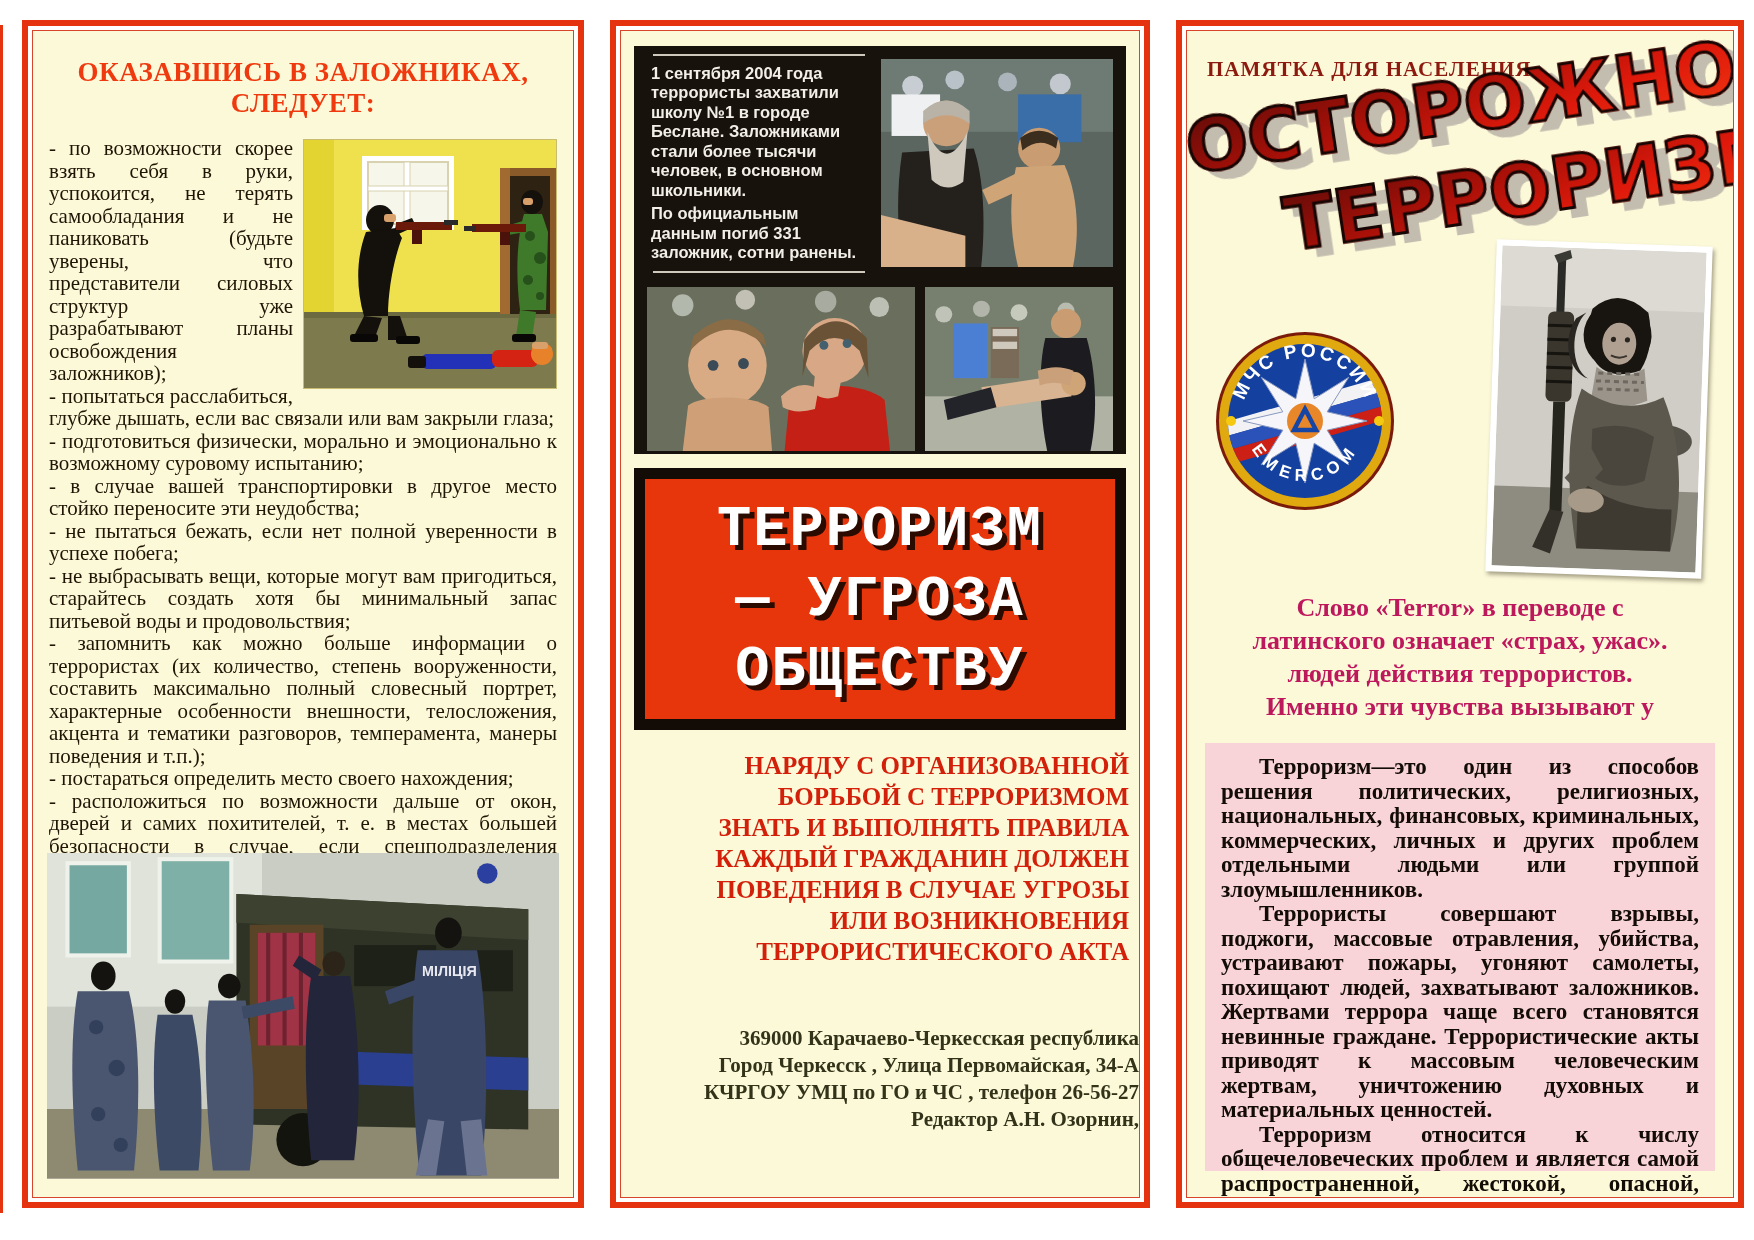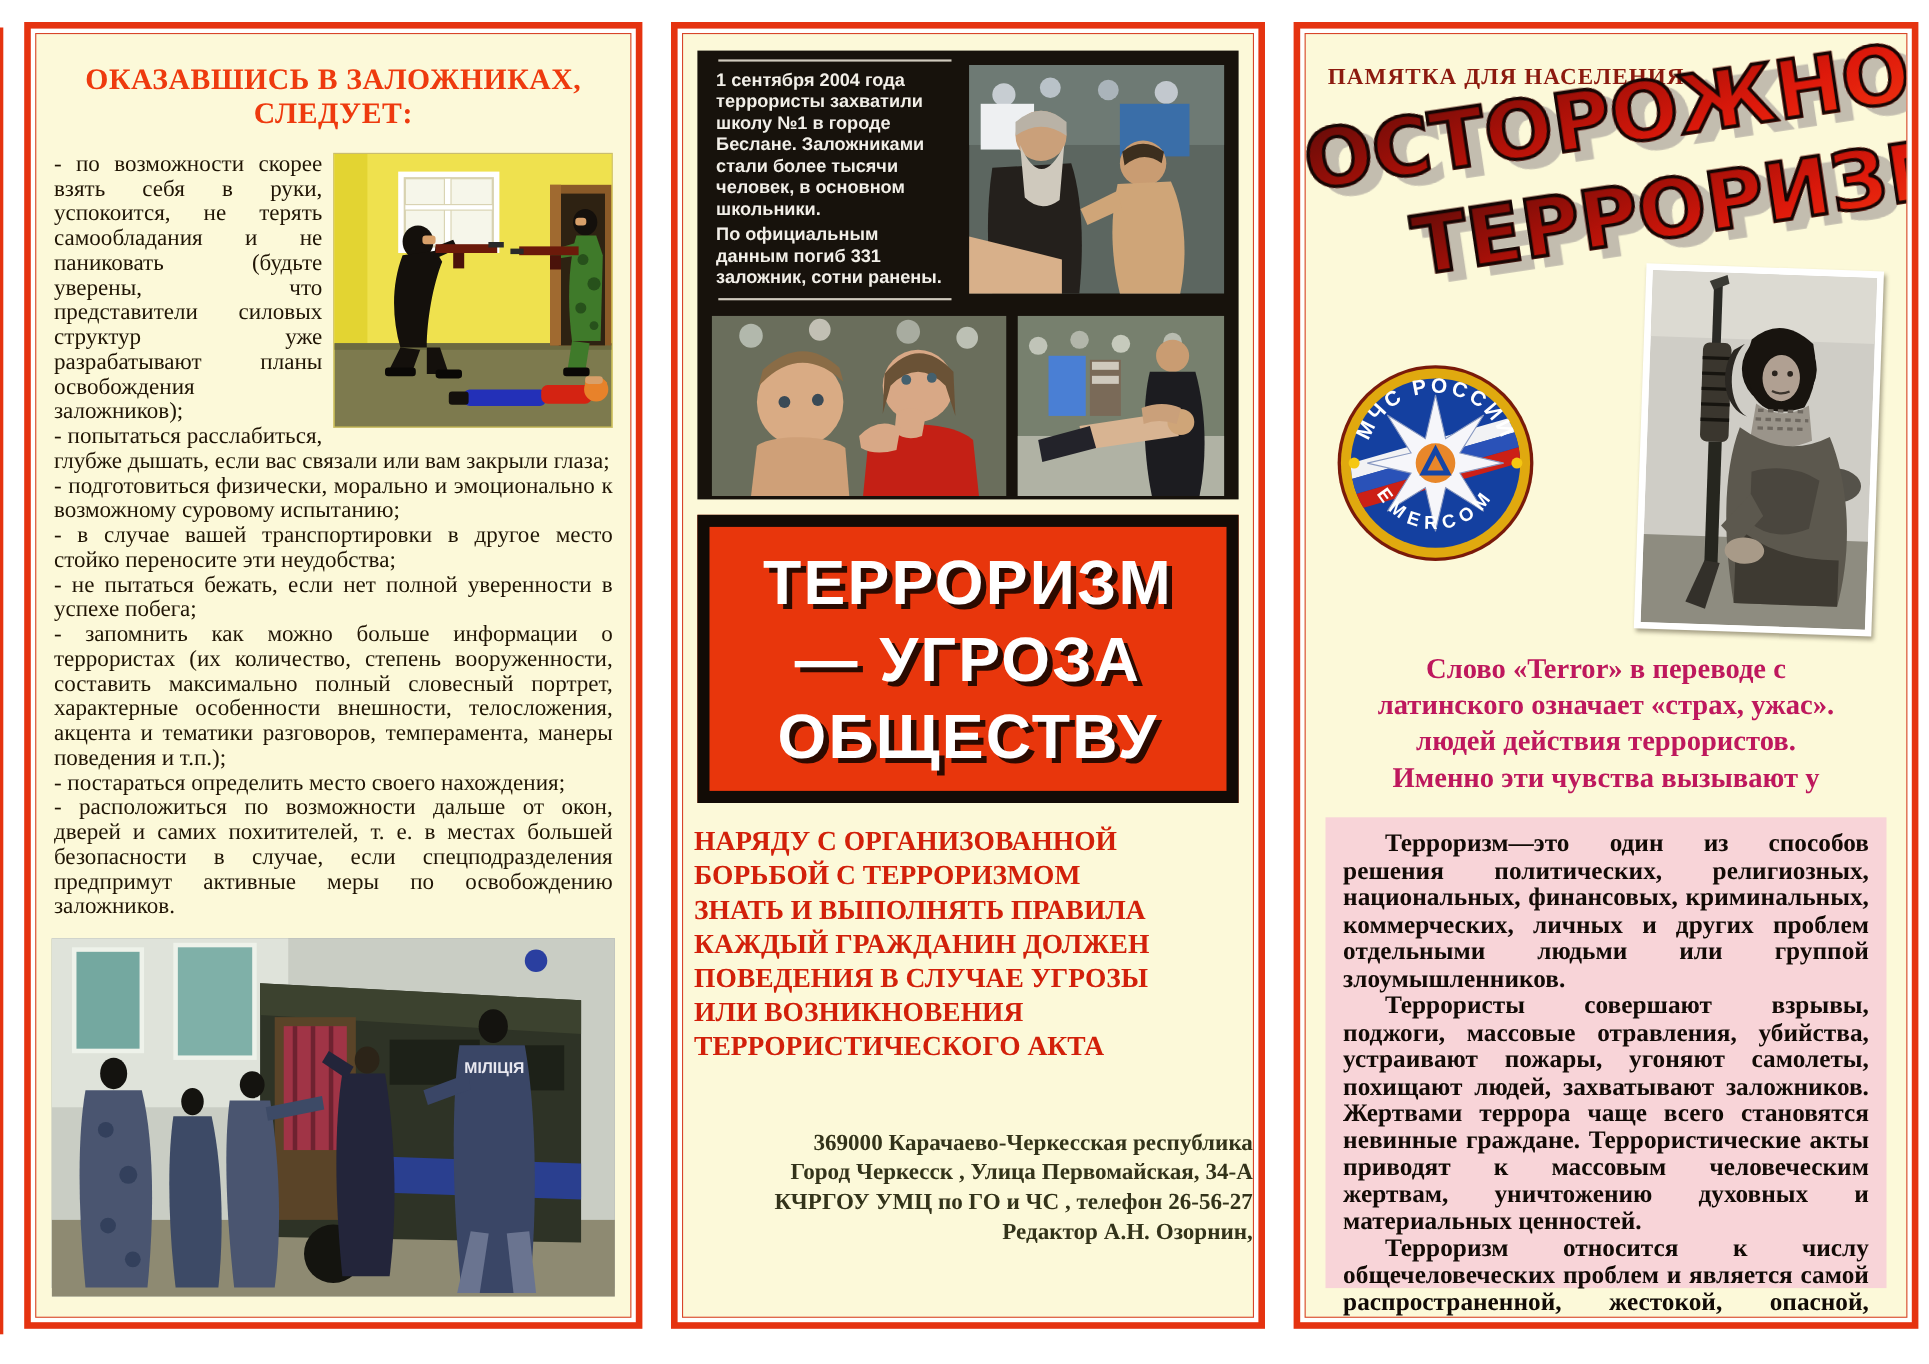--- a/index.html
+++ b/index.html
@@ -52,25 +52,25 @@
   }
   .beslan-caption .rule{border-top:2px solid #cfc9bd;margin:6px 2px;}
   .beslan-caption p{margin:2px 0;}
   .collage-photo{flex:1;min-width:0;}
   .collage-photo svg{width:100%;height:100%;display:block;}
   .slogan-banner{
     margin:14px 13px 0 13px;background:#e8360c;border:11px solid #120b06;
     padding:16px 6px 14px 6px;text-align:center;
   }
   .slogan-line{
-    font-family:Liberation Sans, sans-serif;font-weight:bold;color:#ffffff;
+    font-family:Liberation Mono, monospace;font-weight:bold;color:#ffffff;
     font-size:57px;line-height:70px;letter-spacing:2px;
     text-shadow:5px 5px 0 #2b0a00;white-space:nowrap;
   }
-  .call-text{margin:20px 10px 0 10px;text-align:left;}
+  .call-text{margin:20px 10px 0 10px;text-align:right;}
   .call-line{
     color:#d2200a;font-weight:bold;font-size:25px;line-height:31px;white-space:nowrap;
   }
   .address{margin-top:58px;text-align:right;font-family:Liberation Serif, serif;}
   .address-line{
     color:#33331a;font-weight:bold;font-size:21px;line-height:27px;white-space:nowrap;
   }
 
   
   #right-panel{left:1176px;width:568px;}
@@ -165,20 +165,21 @@
           <circle cx="238" cy="214" r="11" fill="#e8822a"></circle>
           <path d="M228,206 Q240,198 248,208 L246,220 Q236,212 228,214 Z" fill="#e8822a"></path>
           <rect x="228" y="202" width="16" height="7" rx="3" fill="#d8a06a"></rect>
         </svg>
       </div>
       <p>-   по   возможности скорее  взять  себя  в руки,  успокоится,  не терять   самообладания и не паниковать (будьте  уверены,  что представители  силовых   структур   уже разрабатывают  планы   освобождения заложников);</p>
       <p>- попытаться расслабиться, глубже дышать, если вас связали или вам закрыли глаза;</p>
       <p>- подготовиться физически, морально и эмоционально к возможному суровому испытанию;</p>
       <p>- в случае вашей транспортировки в другое место стойко переносите эти неудобства;</p>
       <p>- не пытаться бежать, если нет полной уверенности в успехе побега;</p>
+      <p>- не выбрасывать вещи, которые могут вам пригодиться, старайтесь создать хотя бы минимальный запас питьевой воды и продовольствия;</p>
       <p>- запомнить как можно больше информации о террористах (их количество, степень вооруженности, составить максимально полный словесный портрет, характерные особенности внешности, телосложения, акцента и тематики разговоров, темперамента, манеры поведения и т.п.);</p>
       <p>- постараться определить место своего нахождения;</p>
       <p>- расположиться по возможности дальше от окон, дверей и самих похитителей, т. е. в местах большей безопасности в случае, если спецподразделения предпримут активные меры по освобождению заложников.</p>
     </div>
     <div class="militia-photo-wrap">
       <svg viewBox="0 0 500 318" preserveAspectRatio="none">
         <rect x="0" y="0" width="500" height="318" fill="#c9cdc4"></rect>
         <rect x="0" y="0" width="210" height="150" fill="#dfe3da"></rect>
         <rect x="20" y="10" width="60" height="90" fill="#74a8a0" stroke="#eef2ea" stroke-width="4"></rect>
         <rect x="110" y="6" width="70" height="100" fill="#7fb0a8" stroke="#eef2ea" stroke-width="4"></rect>

